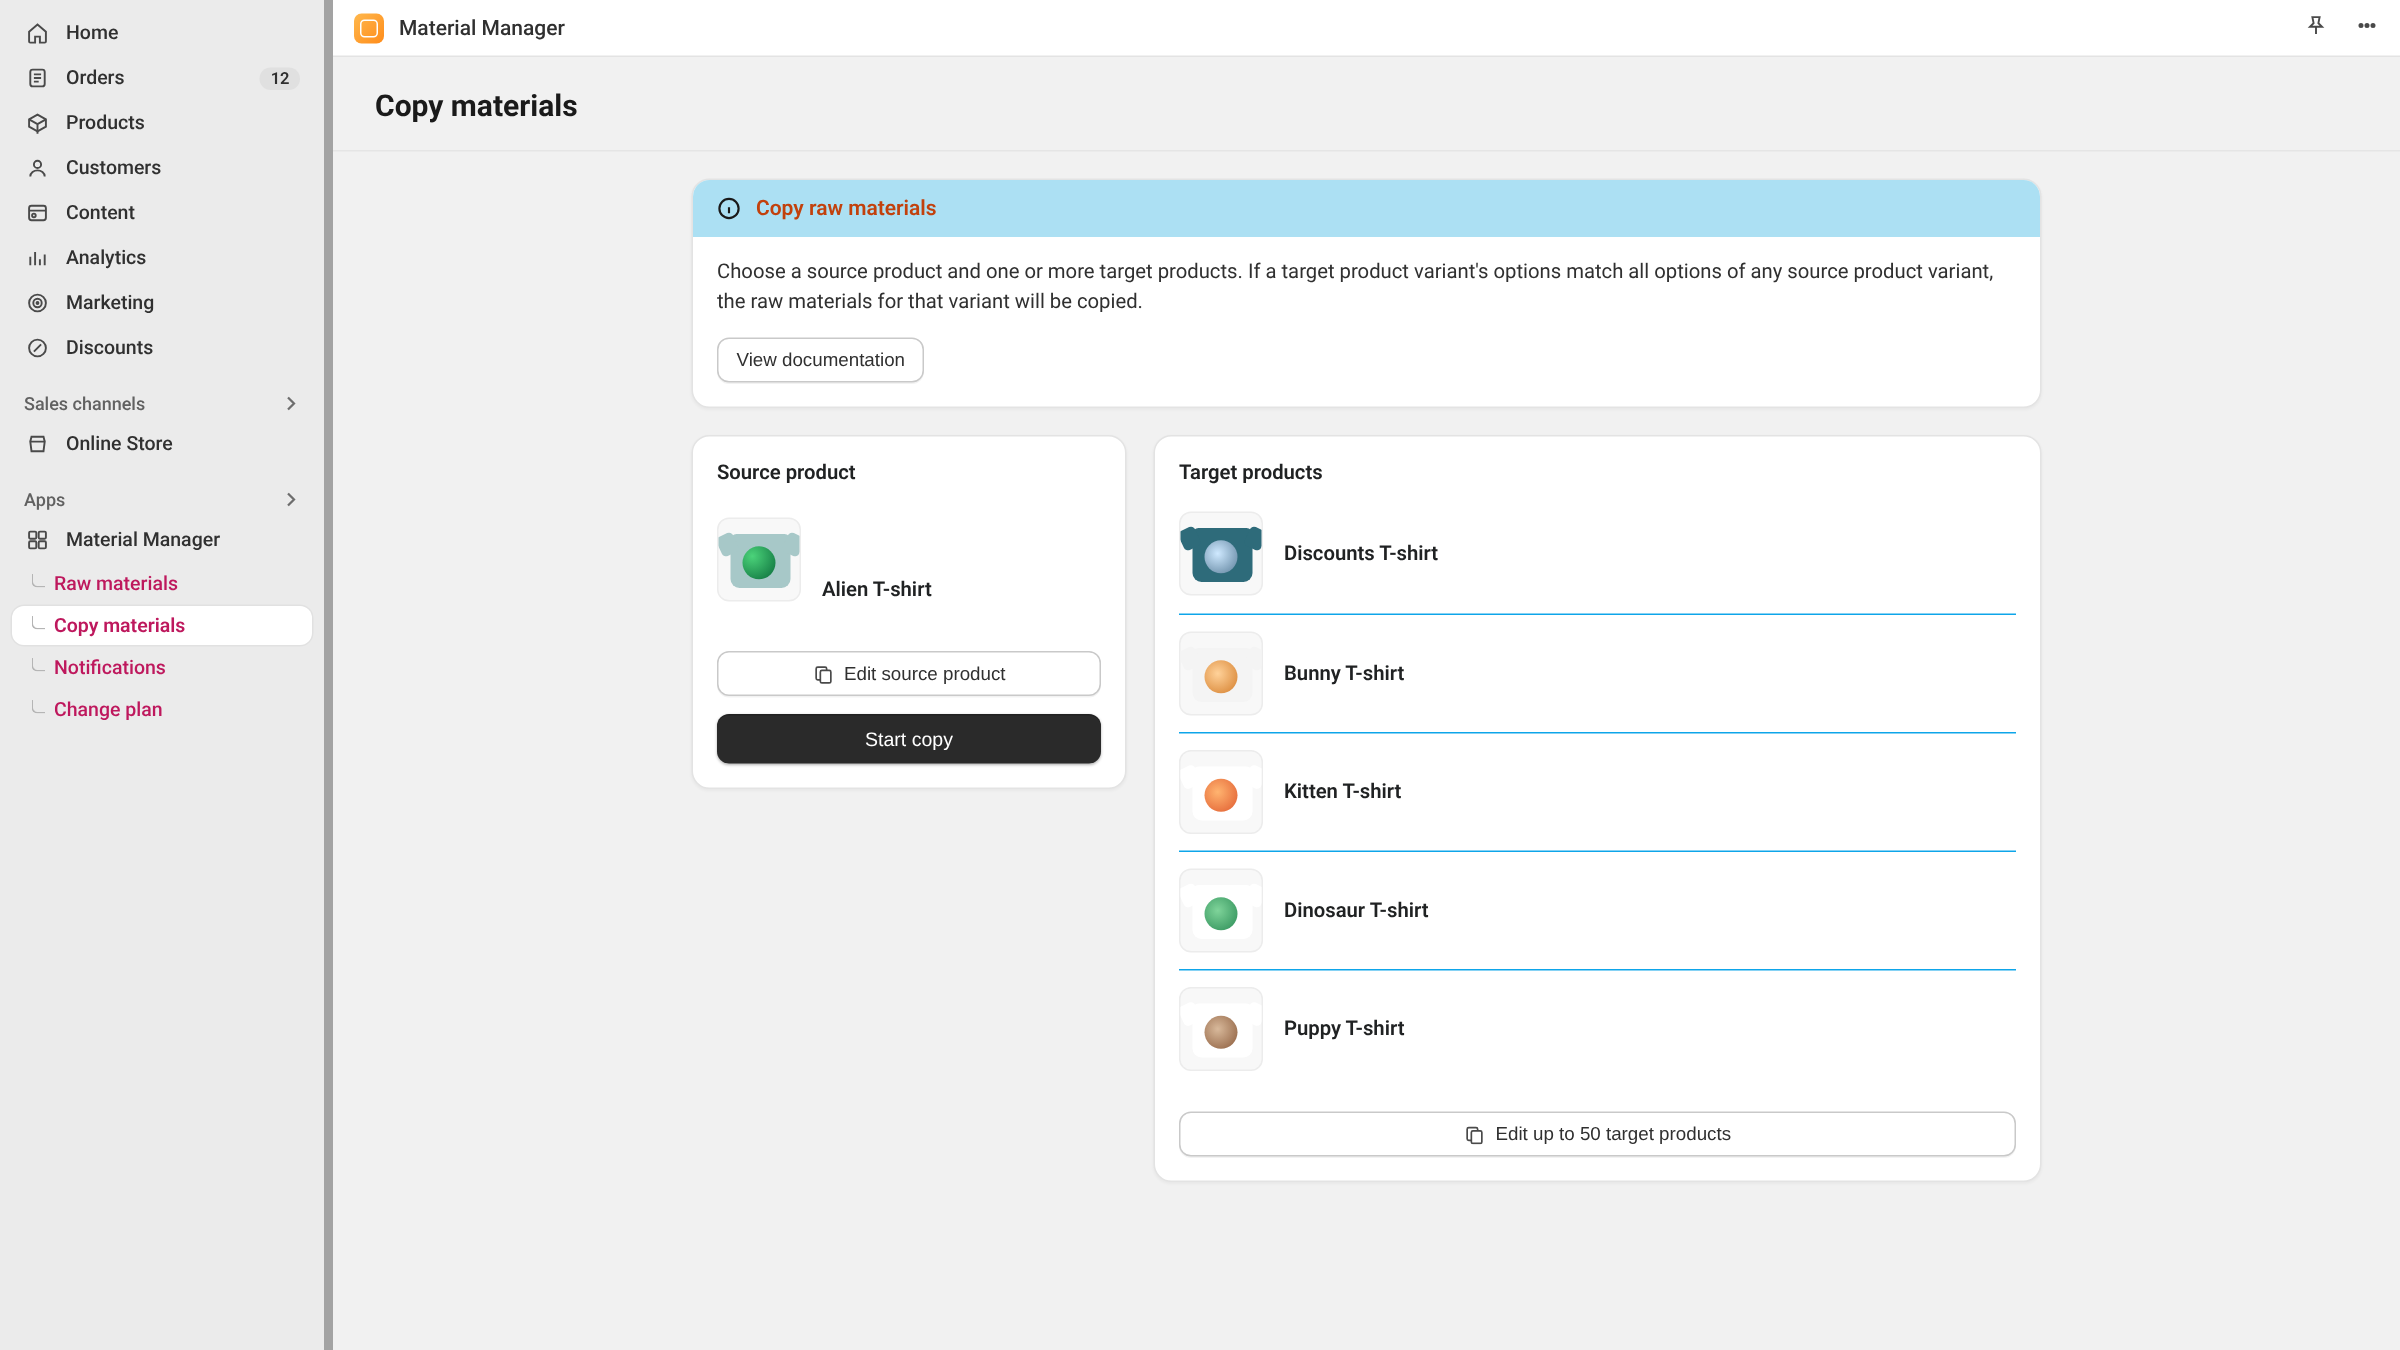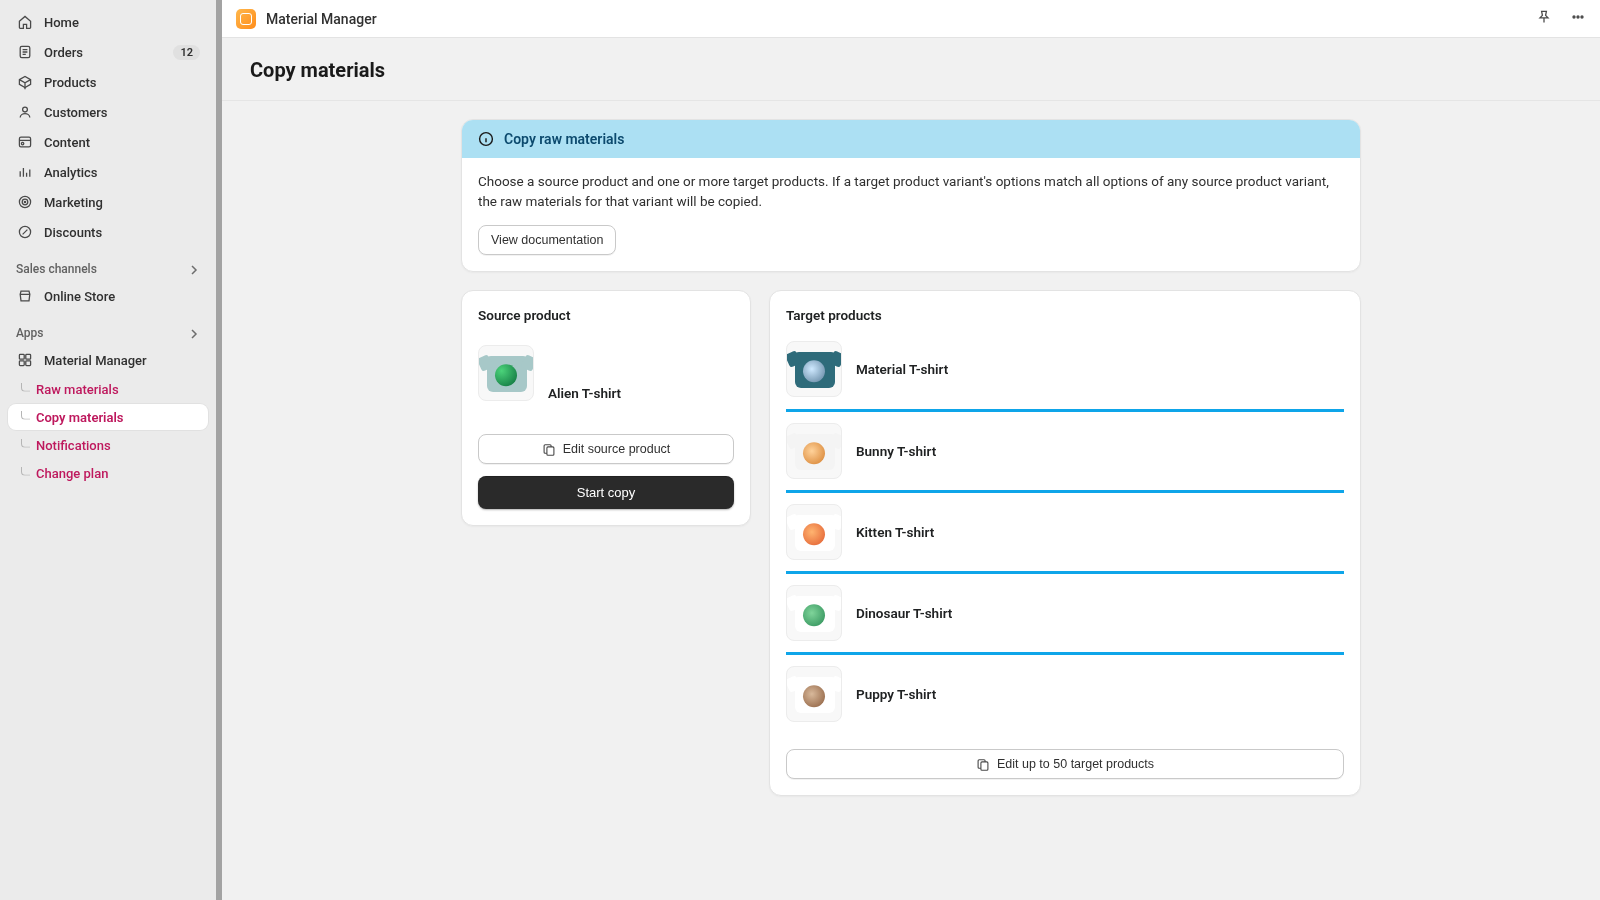--- a/index.html
+++ b/index.html
@@ -49,21 +49,21 @@
     font-weight: 600;
     border-radius: 8px;
     padding: 1px 7px;
   }
   .nav-section-label {
     font-size: 12px;
     color: #616161;
     font-weight: 500;
     padding: 14px 16px 6px 16px;
     display: flex;
-    align-items: flex-end;
+    align-items: center;
   }
   .nav-section-label .chev { margin-left: auto; width: 12px; height: 12px; }
   .nav-sub-item {
     display: flex;
     align-items: center;
     height: 26px;
     padding: 0 8px 0 28px;
     border-radius: 8px;
     font-size: 13px;
     font-weight: 500;
@@ -148,21 +148,21 @@
     overflow: hidden;
     margin-bottom: 18px;
   }
   .banner-head {
     background: #ace0f3;
     padding: 11px 16px;
     display: flex;
     align-items: center;
     font-size: 14px;
     font-weight: 600;
-    color: #0c4a6e;
+    color: #c2410c;
   }
   .banner-head svg { width: 16px; height: 16px; margin-right: 10px; stroke: #1a1a1a; fill: none; stroke-width: 1.8; flex-shrink: 0; }
   .banner-body {
     padding: 14px 16px 16px 16px;
     font-size: 13.5px;
     color: #303030;
     line-height: 1.45;
   }
   .banner-body p { margin-bottom: 14px; }
   .btn-outline {
@@ -207,21 +207,21 @@
   }
   .card h3 { font-size: 13.5px; font-weight: 600; margin-bottom: 16px; }
   .card.source { width: 290px; }
   .card.target { flex: 1; }
 
   .product-row {
     display: flex;
     align-items: center;
     min-height: 70px;
     padding: 11px 0;
-    border-top: 3px solid #0ea5e9;
+    border-top: 1px solid #0ea5e9;
   }
   .product-row:first-of-type { border-top: none; padding-top: 0; }
   .card.source .product-row { padding-top: 6px; align-items: flex-end; }
   .thumb {
     width: 56px; height: 56px;
     border: 1px solid #ececec;
     border-radius: 8px;
     margin-right: 14px;
     background: #f8f8f8;
     flex-shrink: 0;
@@ -461,21 +461,21 @@
       </div>
 
       <div class="card target">
         <h3>Target products</h3>
 
         <div class="product-row">
           <div class="thumb">
               <div class="tshirt t-astronaut"></div>
               <div class="deco d-astronaut"></div>
             </div>
-          <div class="product-label">Material T-shirt</div>
+          <div class="product-label">Discounts T-shirt</div>
         </div>
         <div class="product-row">
           <div class="thumb">
               <div class="tshirt t-bunny"></div>
               <div class="deco d-bunny"></div>
             </div>
           <div class="product-label">Bunny T-shirt</div>
         </div>
         <div class="product-row">
           <div class="thumb">

